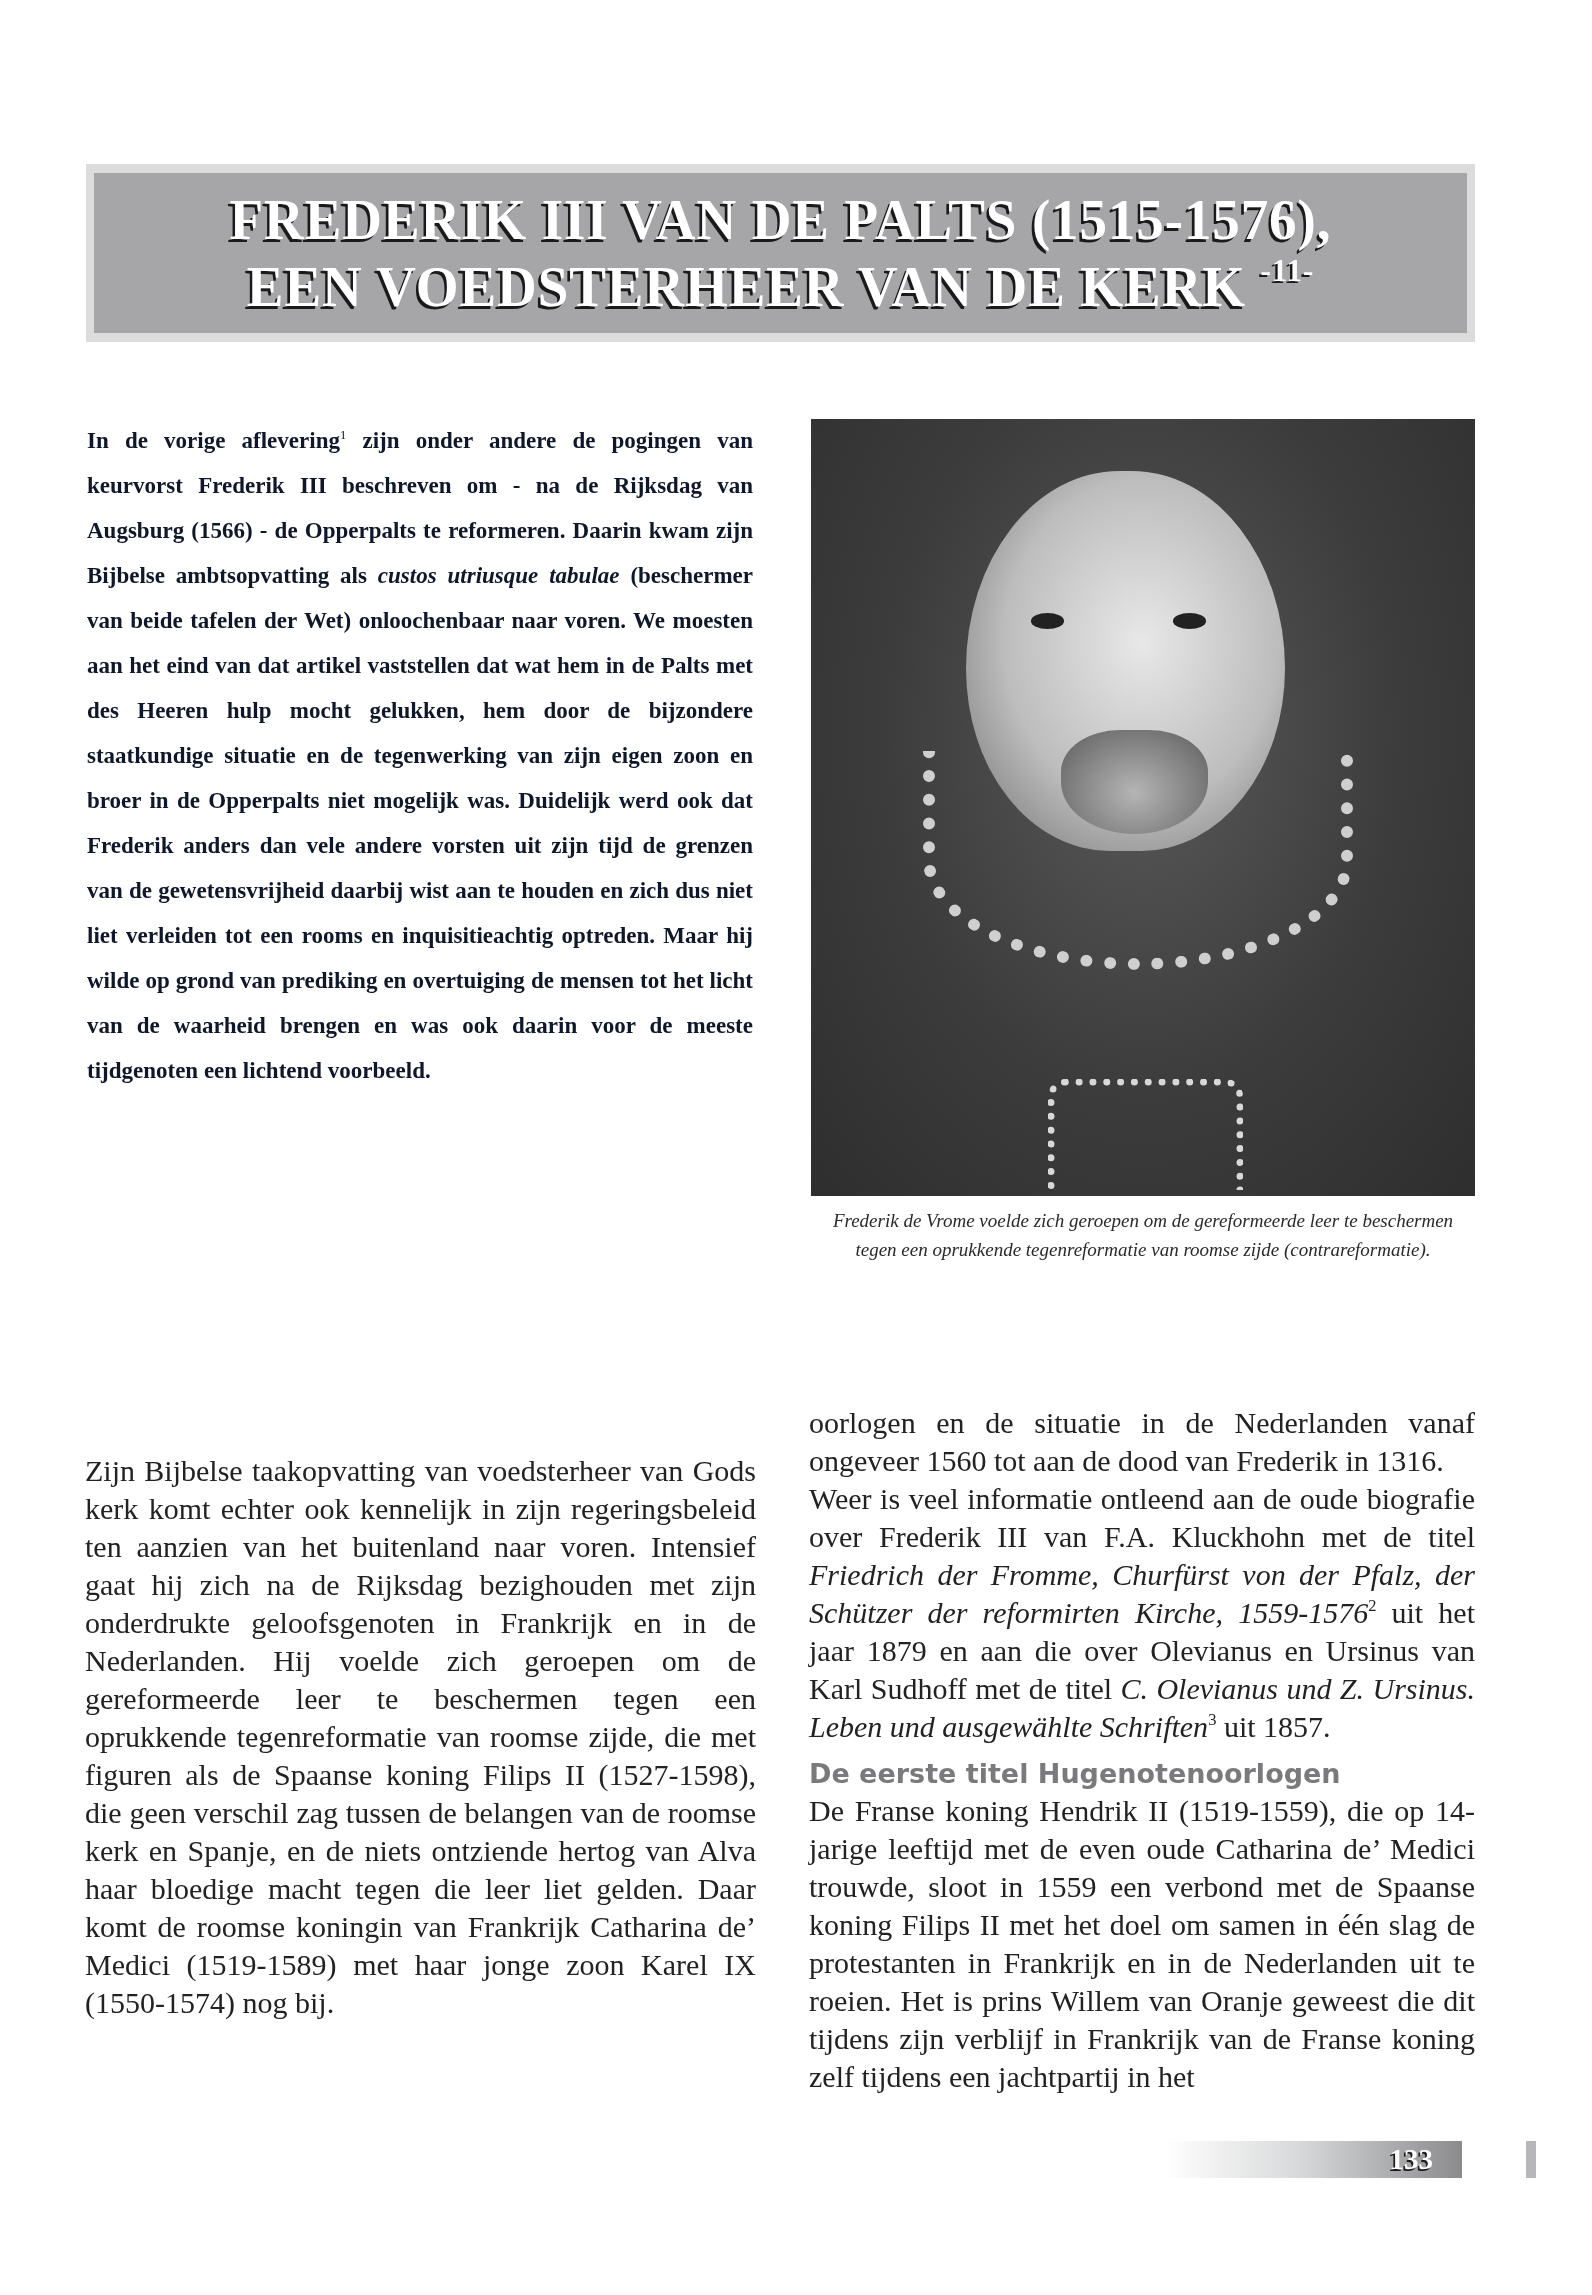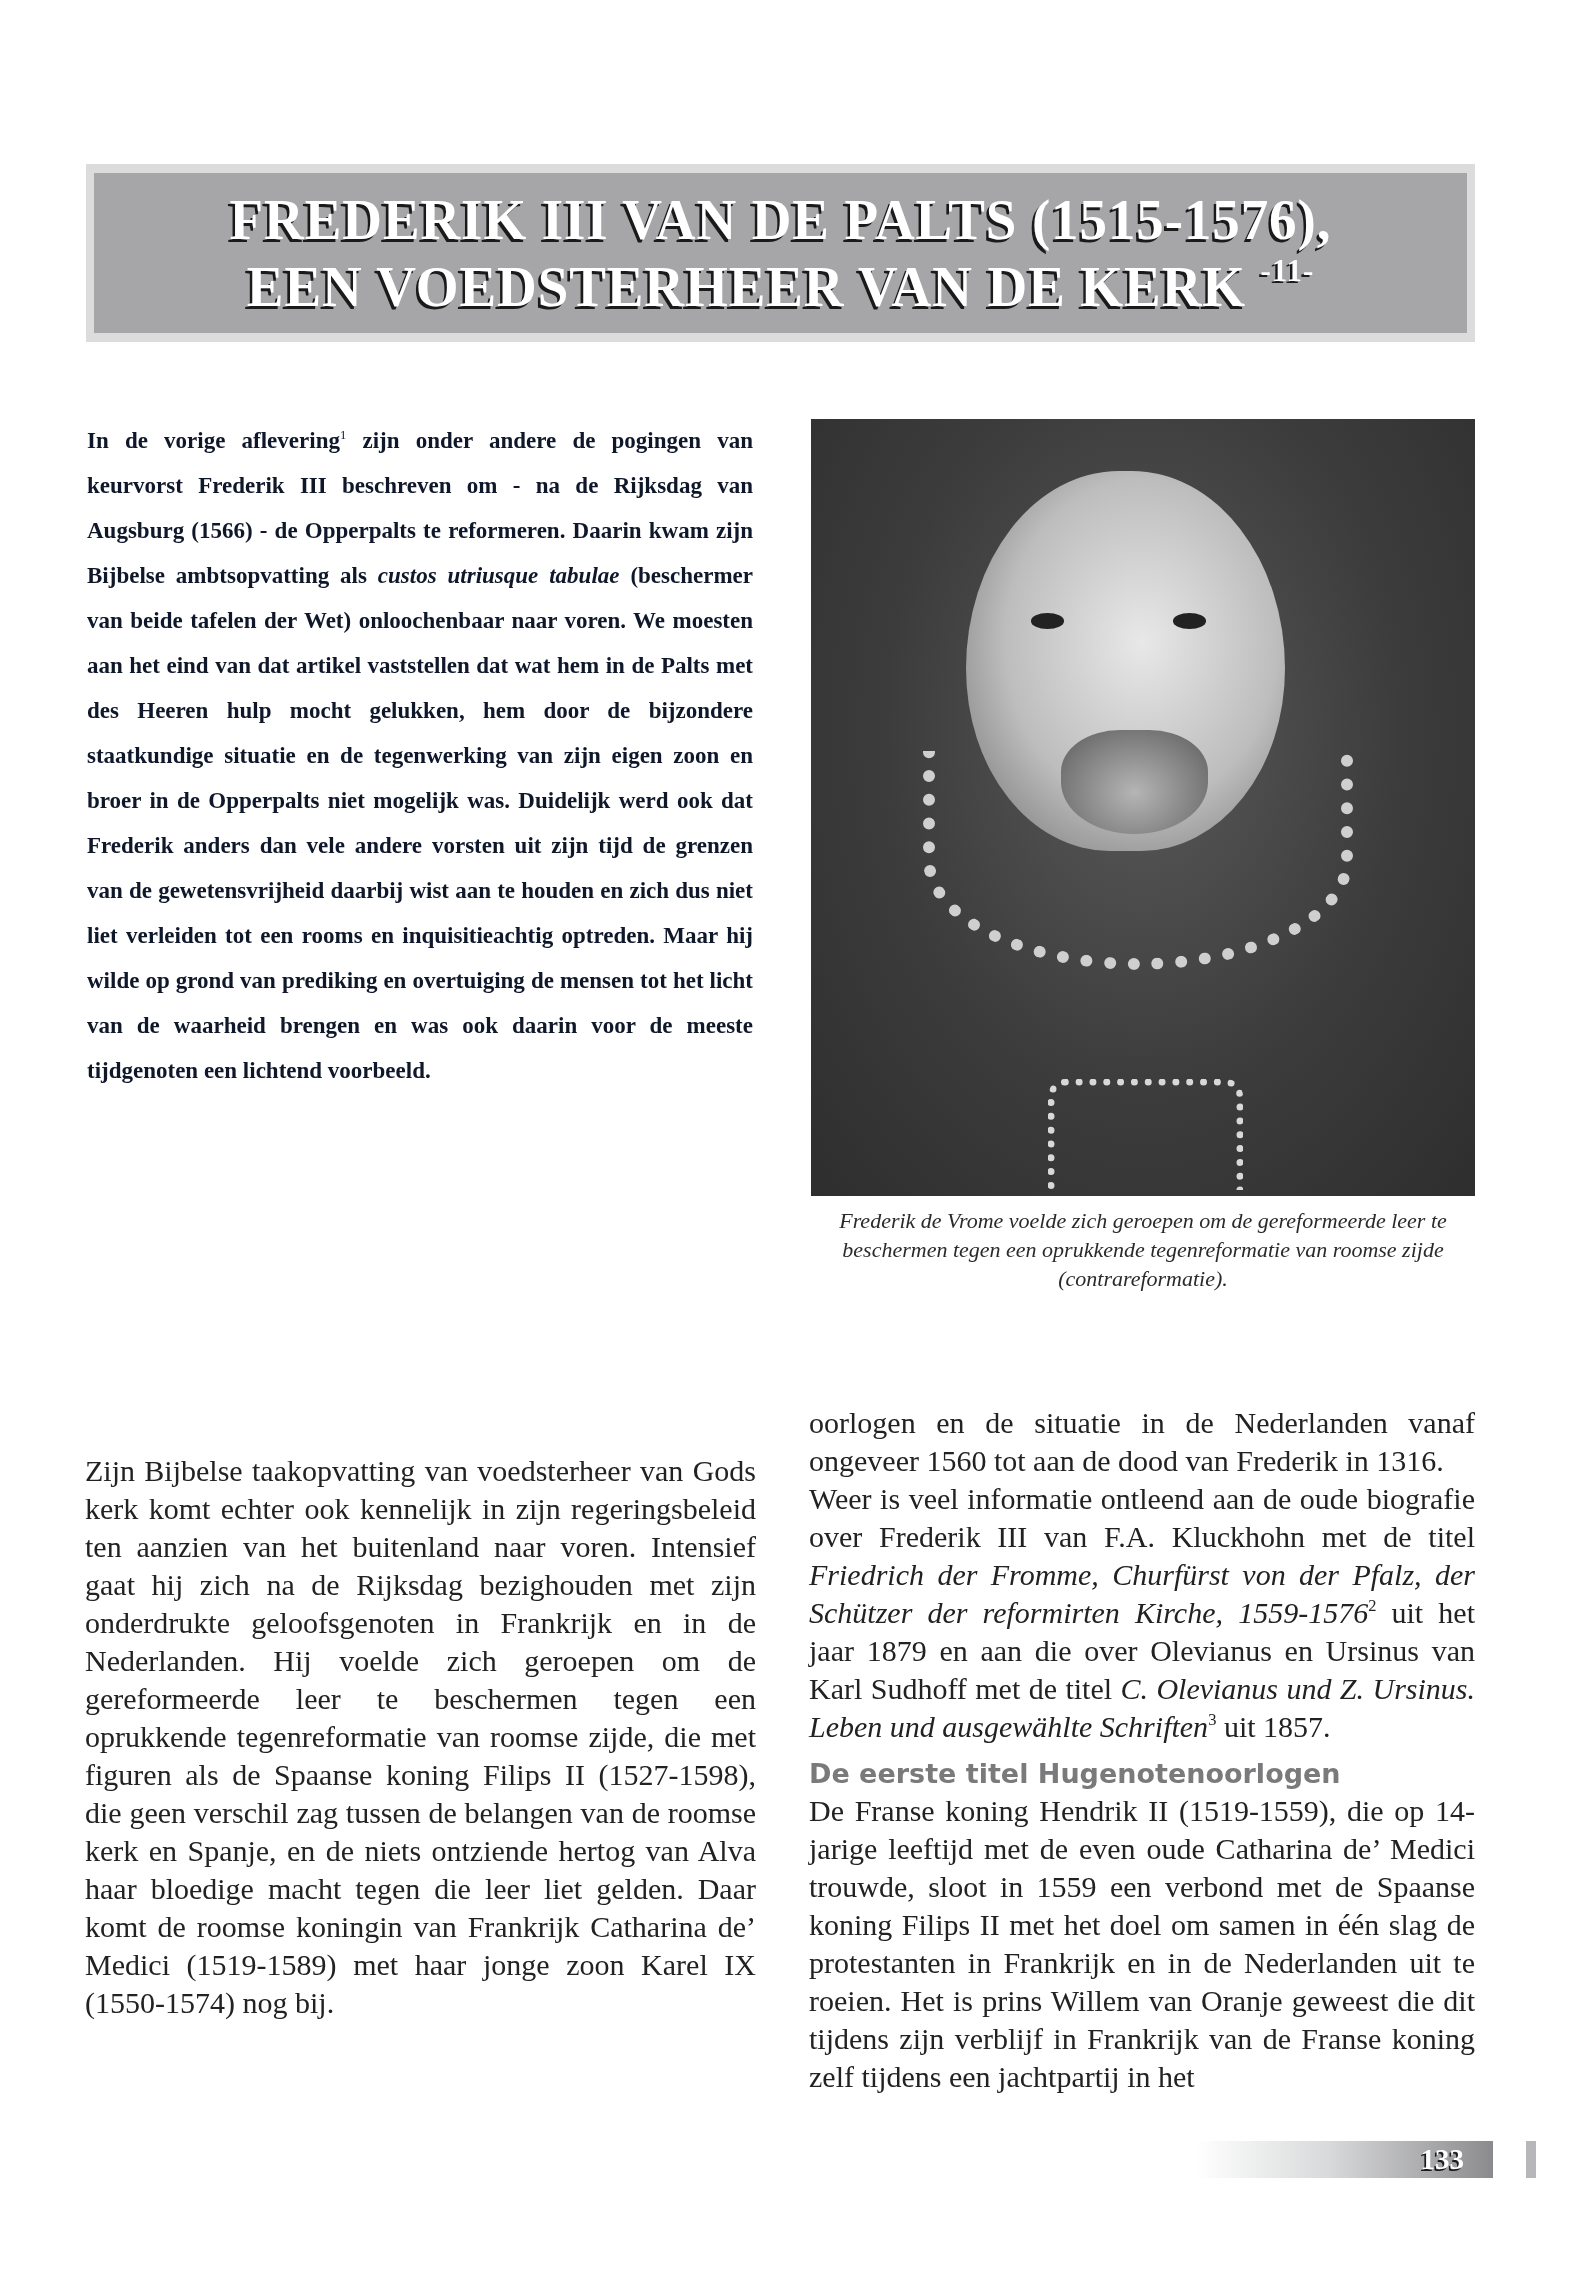--- a/index.html
+++ b/index.html
@@ -54,39 +54,39 @@
     border-radius: 40% 40% 50% 50%; background: radial-gradient(ellipse at 50% 60%, #b5b5b5, #6e6e6e 80%);
   }
   .portrait .chain {
     position: absolute; left: 237px; top: 660px; width: 181px; height: 104px;
     border: 7px dotted #d8d8d8; border-radius: 17.3px 17.3px 0 0; border-bottom: none;
   }
 
   .caption {
     position: absolute; left: 811px; top: 1206px; width: 664px;
     font-family: "Liberation Serif", "DejaVu Serif", serif; font-style: italic;
-    font-size: 22px; line-height: 29px; text-align: center; color: #2a2a2a;
+    font-size: 19px; line-height: 29px; text-align: center; color: #2a2a2a;
   }
 
   .body-col {
     position: absolute; width: 671px;
     font-family: "Liberation Serif", "DejaVu Serif", serif;
     font-size: 30px; line-height: 38px; text-align: justify; color: #222;
   }
   .body-col p { margin: 0; }
   .col-left { left: 85px; top: 1452px; }
   .col-right { left: 809px; top: 1404px; width: 666px; }
   .section-heading {
     font-family: "DejaVu Sans", "Liberation Sans", sans-serif; font-weight: bold;
     font-size: 27px; line-height: 36px; color: #7a7a7c; margin-top: 10.4px;
   }
   i { font-style: italic; }
 
   .page-footer {
-    position: absolute; left: 1196px; top: 2141px; width: 297px; height: 37px;
+    position: absolute; left: 1165px; top: 2141px; width: 297px; height: 37px;
     background: linear-gradient(to right, #ffffff 0%, #d8d9da 45%, #8b8b8d 100%);
   }
   .page-footer .pn {
     position: absolute; right: 29px; top: 0; line-height: 37px;
     font-family: "Liberation Serif", "DejaVu Serif", serif; font-weight: bold;
     font-size: 29px; color: #ffffff; text-shadow: -1.7px 1.7px 0 #1a1a1a;
   }
   .page-footer-tab {
     position: absolute; left: 1526px; top: 2141px; width: 9.5px; height: 37px; background: #b7b7b9;
   }

